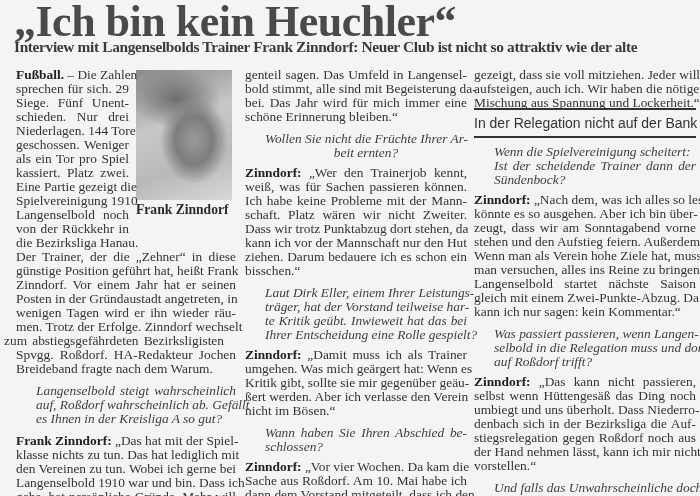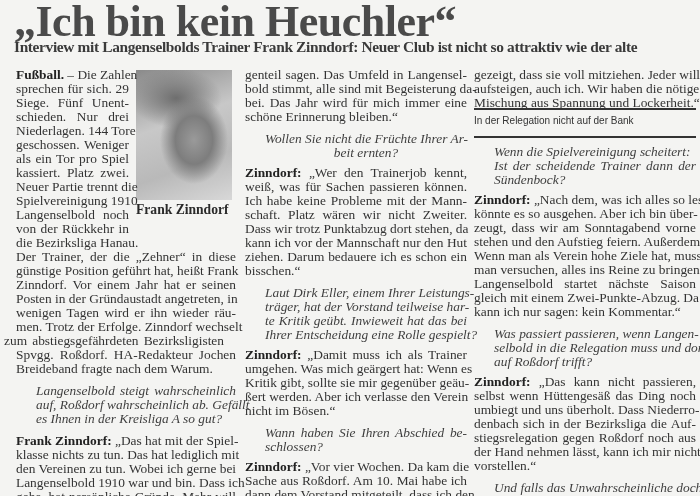--- a/index.html
+++ b/index.html
@@ -39,21 +39,21 @@
       linear-gradient(160deg, #8a8a8a 0%, #c8c8c8 40%, #b9b9b9 70%, #d8d8d8 100%);
   }
   .caption {
     position: absolute; left: 136px; top: 203px; white-space: nowrap;
     font-family: "Liberation Serif", serif; font-weight: bold;
     font-size: 13.6px; color: #2a2a2a; line-height: 14px;
   }
   .rule { position: absolute; left: 474px; width: 222px; height: 1.5px; background: #333; }
   .boxhead {
     position: absolute; left: 474px; top: 115px; white-space: nowrap;
-    font-family: "Liberation Sans", sans-serif; font-size: 10px; color: #333;
+    font-family: "Liberation Sans", sans-serif; font-size: 14px; color: #333;
   }
 </style>
 </head>
 <body>
 
 <div class="headline">„Ich bin kein Heuchler“</div>
 <div class="subhead">Interview mit Langenselbolds Trainer Frank Zinndorf: Neuer Club ist nicht so attraktiv wie der alte</div>
 
 <div class="photo"></div>
 <div class="caption">Frank Zinndorf</div>
@@ -64,21 +64,21 @@
 
 <div id="col0" class="col">
     <div class="ln j" style="left: 16px; top: 68px; width: 113px;"><span class="b">Fußball.</span> – Die Zahlen</div>
     <div class="ln j" style="left: 16px; top: 82px; width: 113px;">sprechen für sich. 29</div>
     <div class="ln j" style="left: 16px; top: 96px; width: 113px;">Siege. Fünf Unent-</div>
     <div class="ln j" style="left: 16px; top: 110px; width: 113px;">schieden. Nur drei</div>
     <div class="ln j" style="left: 16px; top: 124px; width: 113px;">Niederlagen. 144 Tore</div>
     <div class="ln j" style="left: 16px; top: 138px; width: 113px;">geschossen. Weniger</div>
     <div class="ln j" style="left: 16px; top: 152px; width: 113px;">als ein Tor pro Spiel</div>
     <div class="ln j" style="left: 16px; top: 166px; width: 113px;">kassiert. Platz zwei.</div>
-    <div class="ln j" style="left: 16px; top: 180px; width: 113px;">Neuer Partie trennt die</div>
+    <div class="ln j" style="left: 16px; top: 180px; width: 113px;">Eine Partie gezeigt die</div>
     <div class="ln j" style="left: 16px; top: 194px; width: 113px;">Spielvereinigung 1910</div>
     <div class="ln j" style="left: 16px; top: 208px; width: 113px;">Langenselbold noch</div>
     <div class="ln j" style="left: 16px; top: 222px; width: 113px;">von der Rückkehr in</div>
     <div class="ln j" style="left: 16px; top: 236px; width: 113px;">die Bezirksliga Hanau.</div>
     <div class="ln j" style="left: 16px; top: 250px; width: 220px;">Der Trainer, der die „Zehner“ in diese</div>
     <div class="ln j" style="left: 16px; top: 264px; width: 220px;">günstige Position geführt hat, heißt Frank</div>
     <div class="ln j" style="left: 16px; top: 278px; width: 220px;">Zinndorf. Vor einem Jahr hat er seinen</div>
     <div class="ln j" style="left: 16px; top: 292px; width: 220px;">Posten in der Gründaustadt angetreten, in</div>
     <div class="ln j" style="left: 16px; top: 306px; width: 220px;">wenigen Tagen wird er ihn wieder räu-</div>
     <div class="ln j" style="left: 16px; top: 320px; width: 220px;">men. Trotz der Erfolge. Zinndorf wechselt</div>

